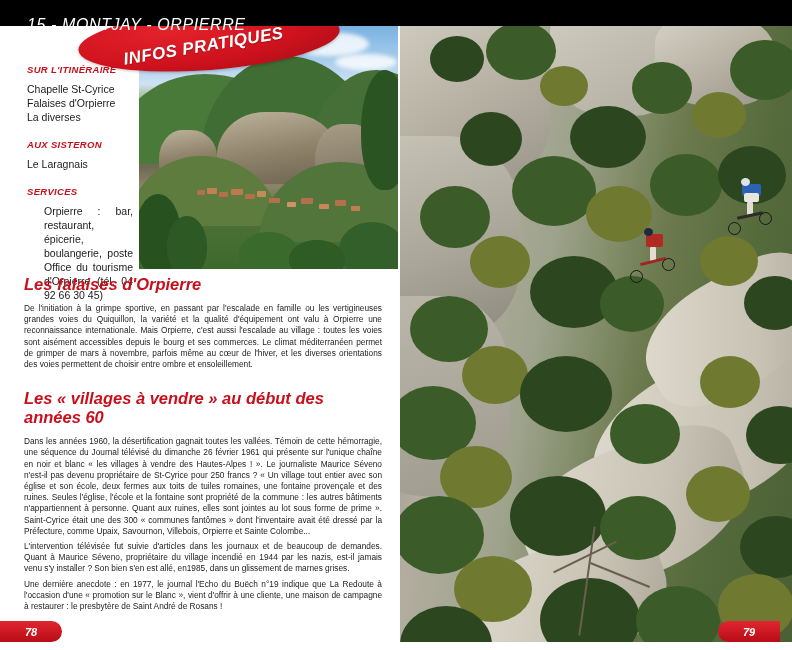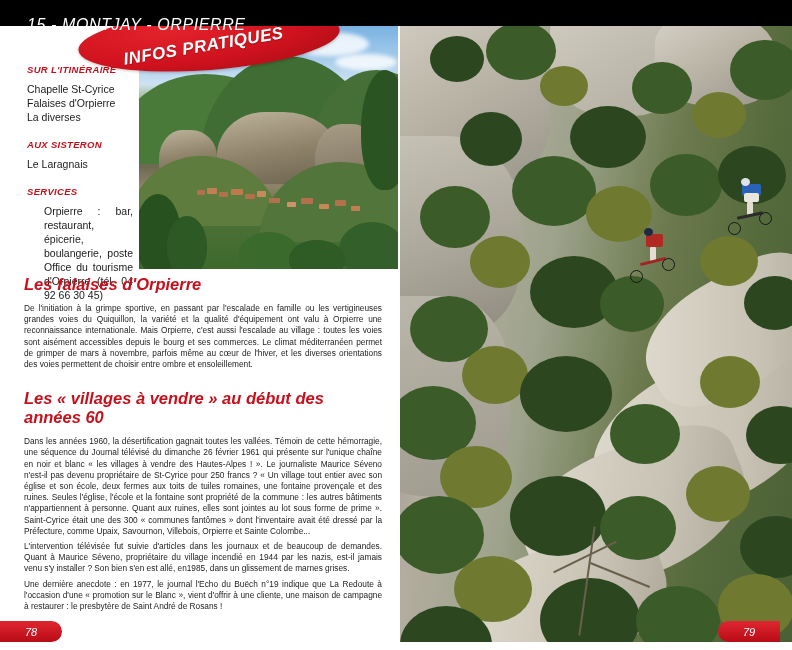--- a/index.html
+++ b/index.html
@@ -128,21 +128,21 @@
   }
   .biker .frame {
     position: absolute; background: #8c1d1d; height: 2px;
   }
   .biker .legs { position: absolute; background: #e2dcd2; border-radius: 1px; }
 
   
   .pagetab {
     position: absolute; bottom: 8px; height: 21px;
     background: linear-gradient(#e02630, #b80c16);
-    color: #ffffff; font-size: 11px; font-weight: normal; font-style: italic;
+    color: #ffffff; font-size: 11px; font-weight: bold; font-style: italic;
     display: flex; align-items: center; justify-content: center;
     z-index: 45;
   }
   .pagetab.left {
     left: 0; width: 62px;
     border-radius: 0 11px 11px 0;
   }
   .pagetab.right {
     right: 12px; width: 62px;
     border-radius: 11px 0 0 11px;

